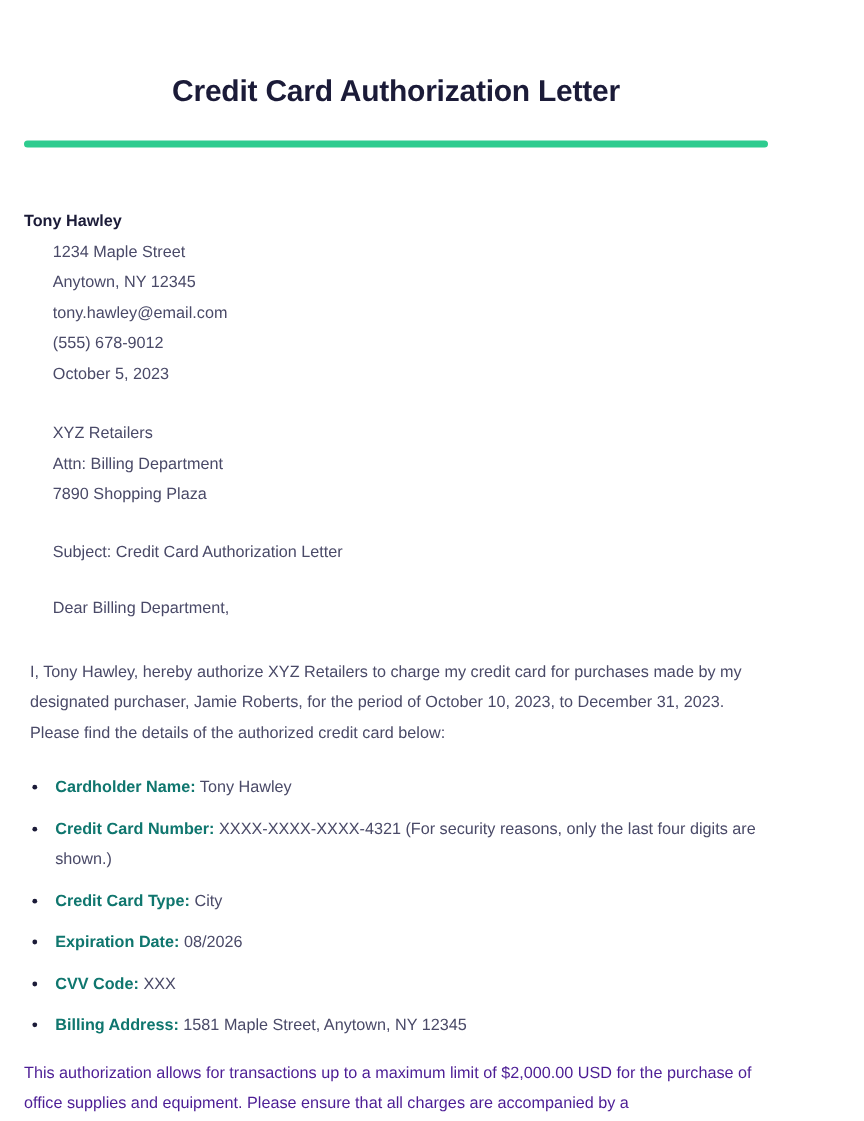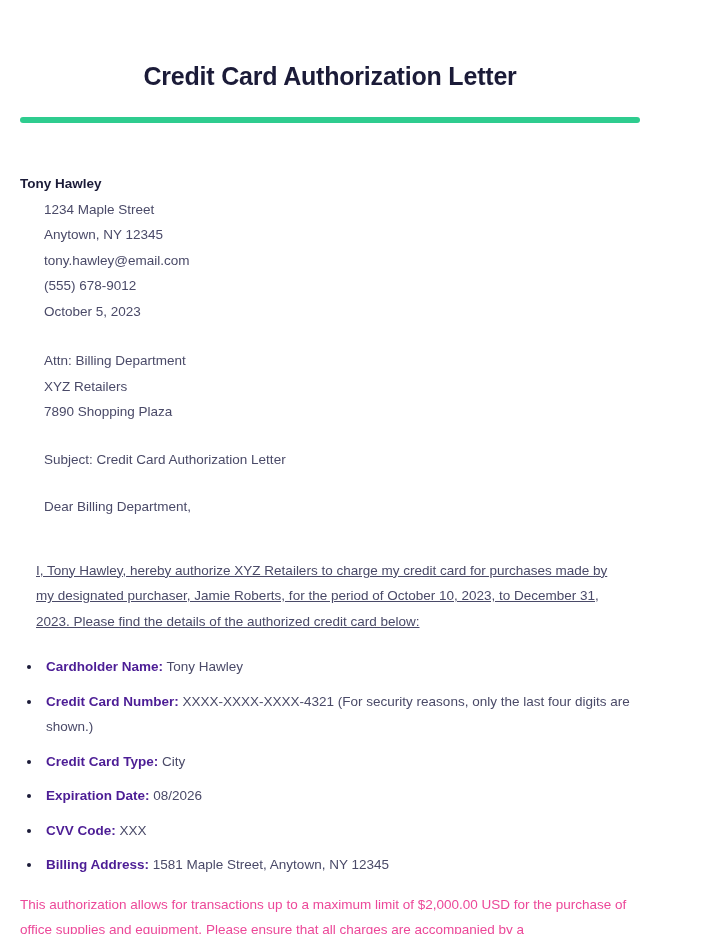--- a/index.html
+++ b/index.html
@@ -56,46 +56,45 @@
   .gap {
     height: 24px;
   }
   .gap-sm {
     height: 22px;
   }
   .para {
     font-size: 13.5px;
     line-height: 25.5px;
     color: #4a4a68;
-    margin: 16px;
-    text-decoration: underline;
+    margin: 5px;
   }
   ul.details {
     margin: 20px 0 14px 0;
     padding-left: 22px;
   }
   ul.details li {
     font-size: 13.5px;
     line-height: 25.5px;
     color: #4a4a68;
     margin-bottom: 9px;
     padding-left: 4px;
   }
   ul.details li::marker {
     color: #1b1b38;
   }
   ul.details li b {
-    color: #4c1d95;
+    color: #0f766e;
     font-weight: bold;
     text-align: right;
   }
   .closing-para {
     font-size: 13.5px;
     line-height: 25.5px;
-    color: #ec4899;
+    color: #4c1d95;
     margin: 14px 0 0 0;
   }
 </style>
 </head>
 <body>
 
 <div class="page">
 
   <h1 class="doc-title">Credit Card Authorization Letter</h1>
 
@@ -108,22 +107,22 @@
       <div class="line">1234 Maple Street</div>
       <div class="line">Anytown, NY 12345</div>
       <div class="line">tony.hawley@email.com</div>
       <div class="line">(555) 678-9012</div>
       <div class="line">October 5, 2023</div>
     </div>
 
     <div class="gap"></div>
 
     <div>
+      <div class="line">XYZ Retailers</div>
       <div class="line">Attn: Billing Department</div>
-      <div class="line">XYZ Retailers</div>
       <div class="line">7890 Shopping Plaza</div>
     </div>
 
     <div class="gap-sm"></div>
 
     <div class="line">Subject: Credit Card Authorization Letter</div>
 
     <div class="gap-sm"></div>
 
     <div class="line">Dear Billing Department,</div>

